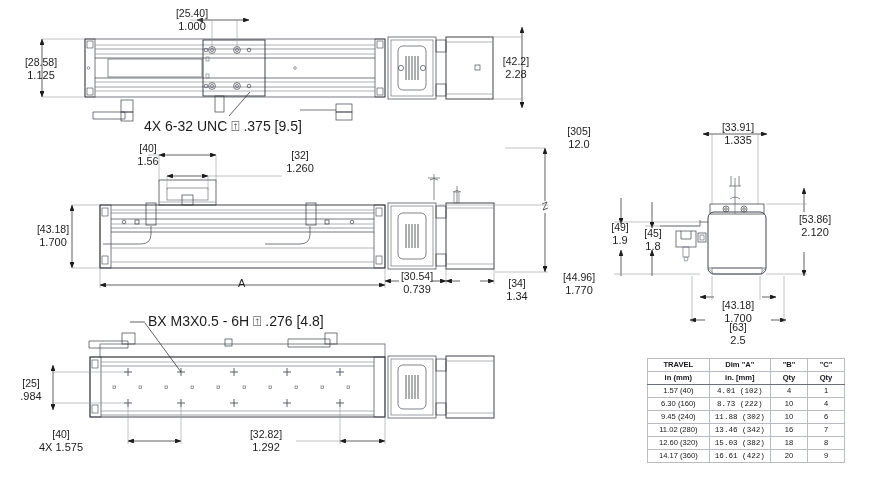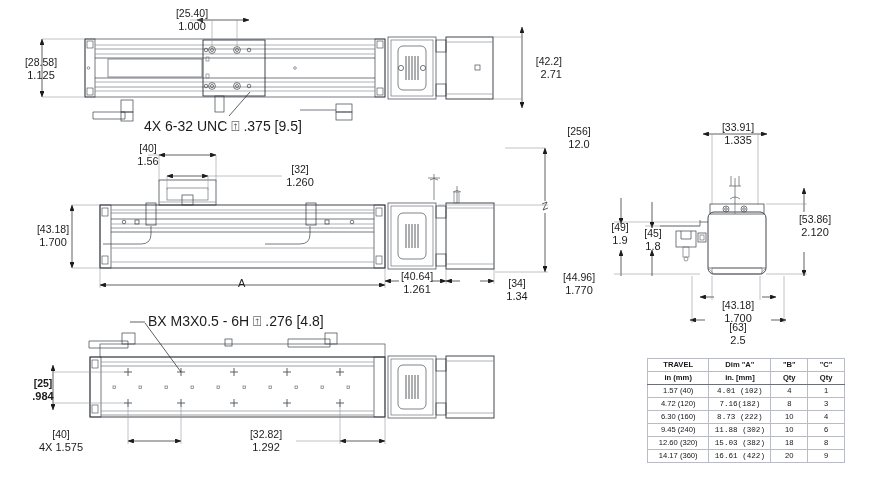--- a/index.html
+++ b/index.html
@@ -411,58 +411,58 @@
   </svg>
 
   <div class="dim" style="left:152px;top:8px;width:80px;">
     <div class="b">[25.40]</div>
     <div class="v">1.000</div>
   </div>
   <div class="dim" style="left:3px;top:57px;width:76px;">
     <div class="b">[28.58]</div>
     <div class="v">1.125</div>
   </div>
-  <div class="dim" style="left:510px;top:56px;width:52px;text-align:right;">
+  <div class="dim" style="left:490px;top:56px;width:52px;">
     <div class="b">[42.2]</div>
-    <div class="v">2.71</div>
+    <div class="v">2.28</div>
   </div>
   <div class="note" style="left:144px;top:118px;">4X 6-32 UNC  ⍐ .375 [9.5]</div>
 
   <div class="dim" style="left:115px;top:143px;width:66px;">
     <div class="b">[40]</div>
     <div class="v">1.56</div>
   </div>
-  <div class="dim" style="left:272px;top:164px;width:56px;">
+  <div class="dim" style="left:272px;top:150px;width:56px;">
     <div class="b">[32]</div>
     <div class="v">1.260</div>
   </div>
   <div class="dim" style="left:22px;top:224px;width:62px;">
     <div class="b">[43.18]</div>
     <div class="v">1.700</div>
   </div>
   <div class="alab" style="left:238px;top:277px;">A</div>
   <div class="dim" style="left:388px;top:271px;width:58px;">
-    <div class="b">[40.64]</div>
-    <div class="v">1.261</div>
+    <div class="b">[30.54]</div>
+    <div class="v">0.739</div>
   </div>
   <div class="dim" style="left:496px;top:278px;width:42px;">
     <div class="b">[34]</div>
     <div class="v">1.34</div>
   </div>
   <div class="dim" style="left:553px;top:126px;width:52px;">
-    <div class="b">[256]</div>
+    <div class="b">[305]</div>
     <div class="v">12.0</div>
   </div>
   <div class="dim" style="left:548px;top:272px;width:62px;">
     <div class="b">[44.96]</div>
     <div class="v">1.770</div>
   </div>
 
   <div class="note" style="left:148px;top:313px;">BX M3X0.5  - 6H ⍐ .276 [4.8]</div>
-  <div class="dim" style="left:20px;top:378px;width:46px;font-weight:bold;">
+  <div class="dim" style="left:8px;top:378px;width:46px;">
     <div class="b">[25]</div>
     <div class="v">.984</div>
   </div>
   <div class="dim" style="left:24px;top:429px;width:74px;">
     <div class="b">[40]</div>
     <div class="v">4X 1.575</div>
   </div>
   <div class="dim" style="left:236px;top:429px;width:60px;">
     <div class="b">[32.82]</div>
     <div class="v">1.292</div>
@@ -509,36 +509,36 @@
       </tr>
     </thead>
     <tbody id="table-body">
         <tr>
           <td class="c0">1.57 (40)</td>
           <td class="c1">4.01 (102)</td>
           <td class="c2">4</td>
           <td class="c3">1</td>
         </tr>
         <tr>
-          <td class="c0">4.72 (120)</td>
-          <td class="c1">7.16(182)</td>
-          <td class="c2">8</td>
-          <td class="c3">3</td>
-        </tr>
-        <tr>
           <td class="c0">6.30 (160)</td>
           <td class="c1">8.73 (222)</td>
           <td class="c2">10</td>
           <td class="c3">4</td>
         </tr>
         <tr>
           <td class="c0">9.45 (240)</td>
           <td class="c1">11.88 (302)</td>
           <td class="c2">10</td>
           <td class="c3">6</td>
+        </tr>
+        <tr>
+          <td class="c0">11.02 (280)</td>
+          <td class="c1">13.46 (342)</td>
+          <td class="c2">16</td>
+          <td class="c3">7</td>
         </tr>
         <tr>
           <td class="c0">12.60 (320)</td>
           <td class="c1">15.03 (382)</td>
           <td class="c2">18</td>
           <td class="c3">8</td>
         </tr>
         <tr>
           <td class="c0">14.17 (360)</td>
           <td class="c1">16.61 (422)</td>

